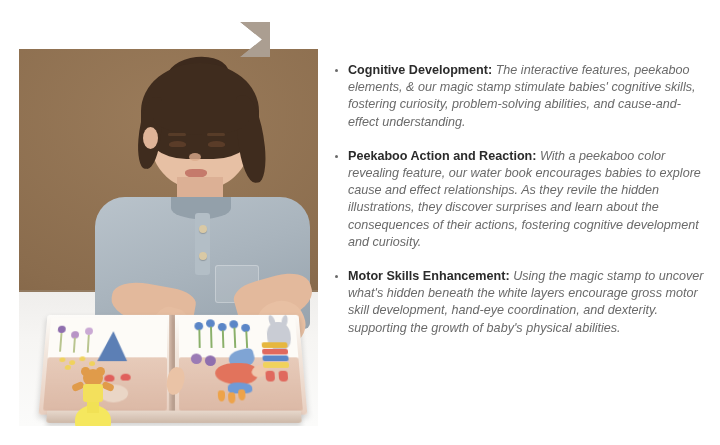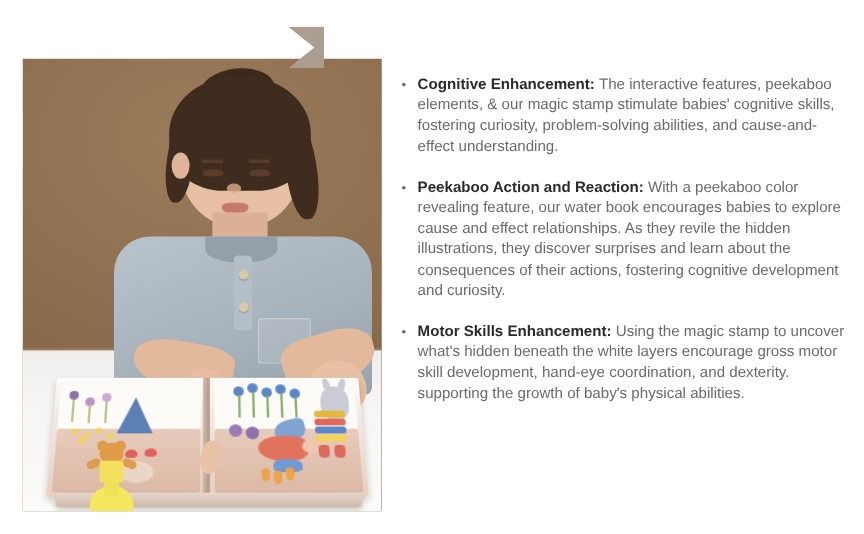--- a/index.html
+++ b/index.html
@@ -443,21 +443,21 @@
     top: 7px;
     width: 3px;
     height: 3px;
     background: #6a6a6a;
     border-radius: 50%;
   }
   .bullet-heading {
     font-weight: 700;
     color: #2b2b2b;
   }
-  .bullet-body { color: #6a6a6a; }
+  .bullet-body { color: #6a6a6a; font-style: italic; }
 </style>
 </head>
 <body>
 
 <div class="page">
 
   <div class="ribbon">
     <div class="ribbon-inner">
       <span class="ribbon-title">Developmental Values</span>
     </div>
@@ -575,21 +575,21 @@
         <div class="bear-body"></div>
       </div>
     </div>
 
   </div>
 
   <div class="text-col">
 
     <div class="bullet-item">
       <span class="bullet-dot"></span>
-      <span class="bullet-heading">Cognitive Enhancement: </span>
+      <span class="bullet-heading">Cognitive Development: </span>
       <span class="bullet-body">The interactive features, peekaboo elements, &amp; our magic stamp stimulate babies' cognitive skills, fostering curiosity, problem-solving abilities, and cause-and-effect understanding.</span>
     </div>
 
     <div class="bullet-item">
       <span class="bullet-dot"></span>
       <span class="bullet-heading">Peekaboo Action and Reaction: </span>
       <span class="bullet-body">With a peekaboo color revealing feature, our water book encourages babies to explore cause and effect relationships. As they revile the hidden illustrations, they discover surprises and learn about the consequences of their actions, fostering cognitive development and curiosity.</span>
     </div>
 
     <div class="bullet-item">

